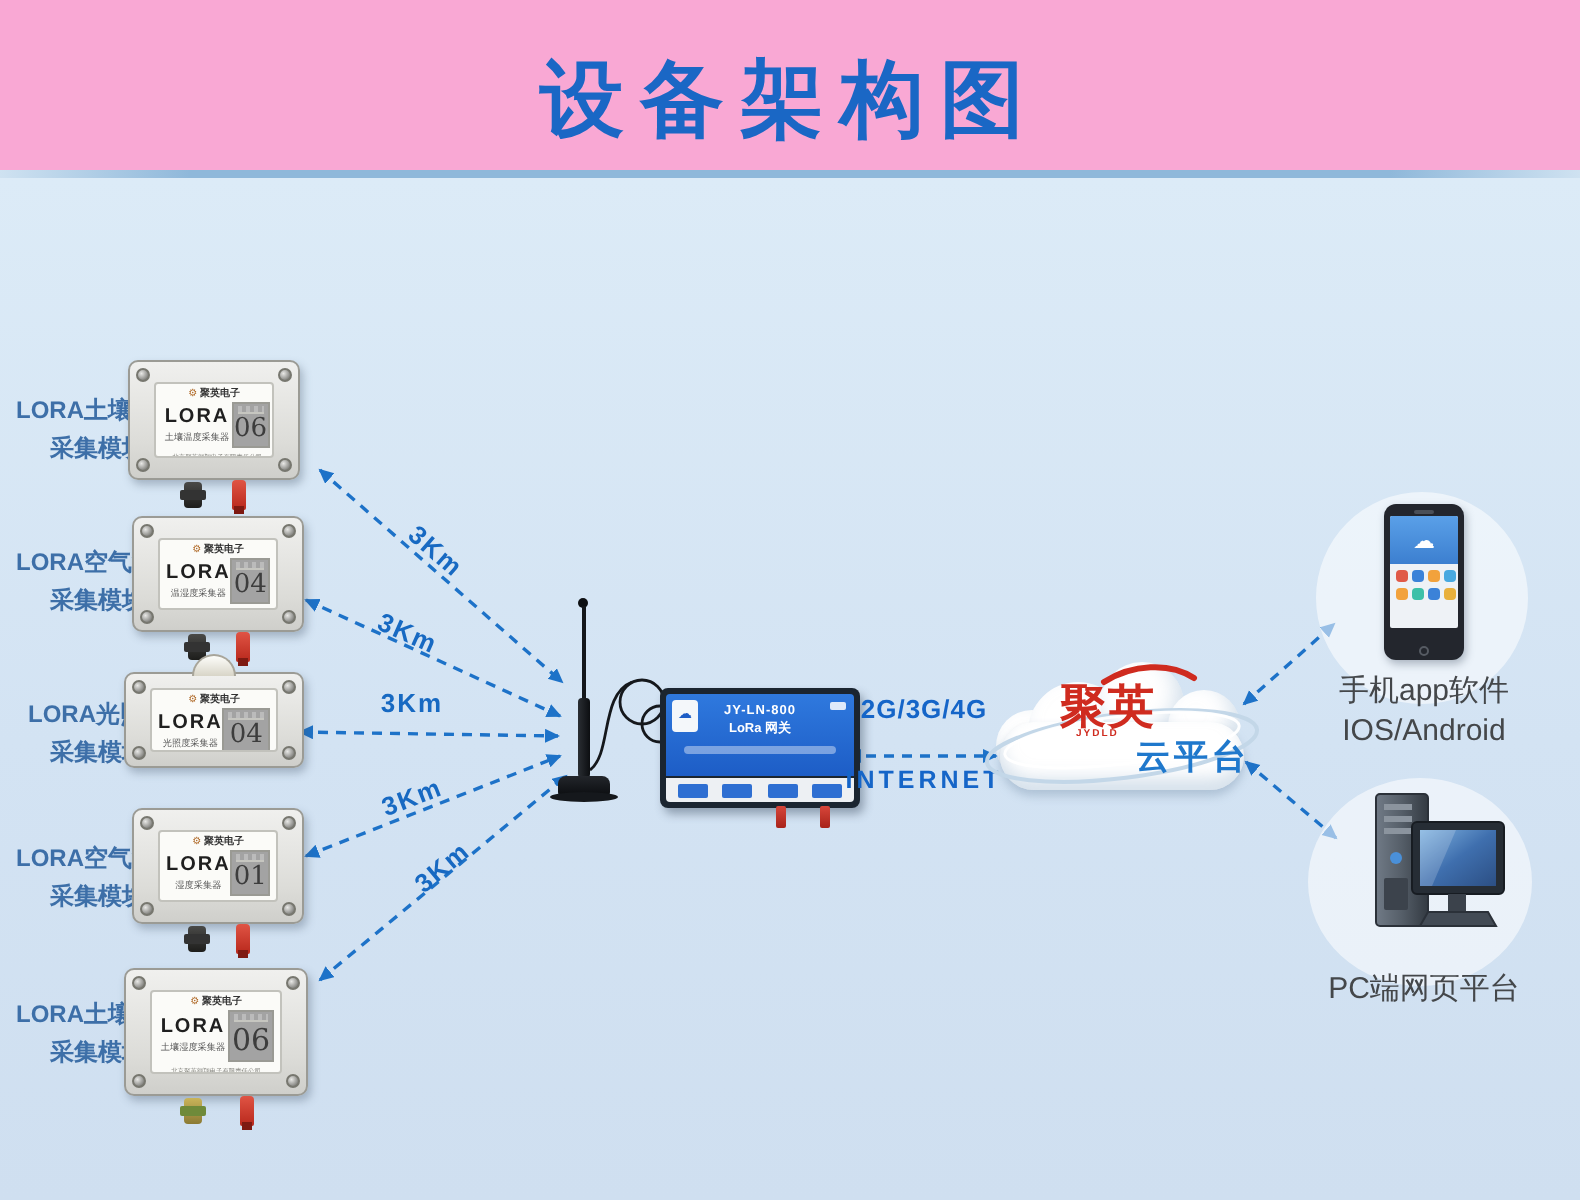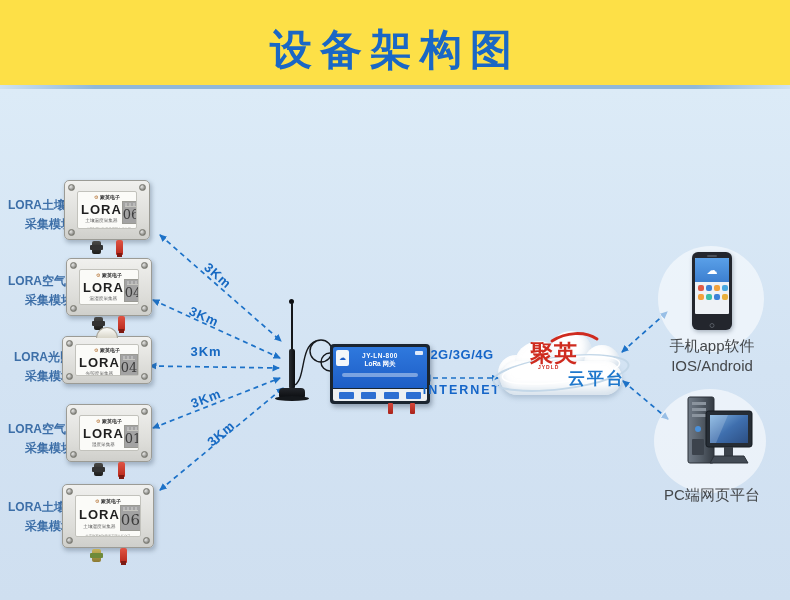--- a/index.html
+++ b/index.html
@@ -6,21 +6,21 @@
   html,body { width:790px; height:600px; }
   body {
     position:relative;
     font-family:"Liberation Sans","DejaVu Sans",sans-serif;
     background:#fff;
     overflow:hidden;
   }
   .stage { position:absolute; inset:0; width:790px; height:600px; }
 
   
-  .header { position:absolute; left:0; top:0; width:790px; height:88px; background:#fde047; }
+  .header { position:absolute; left:0; top:0; width:790px; height:88px; background:#f9a8d4; }
   .header h1 {
     position:absolute; left:0; right:0; top:22px;
     text-align:center; font-size:42px; font-weight:900;
     color:#1a67c5; letter-spacing:8px;
   }
   .divider {
     position:absolute; left:0; top:85px; width:790px; height:4px;
     background:linear-gradient(90deg,#cfe2f1 0%,#8fb8da 12%,#8fb8da 88%,#cfe2f1 100%);
   }
 
@@ -52,21 +52,21 @@
   .screw.bl{left:3px;bottom:3px}.screw.br{right:3px;bottom:3px}
   .panel {
     position:absolute; left:12px; right:12px; top:10px; bottom:10px;
     background:#fbfbf8; border:1px solid #c2c2bc; border-radius:2px;
     padding:2px 3px; overflow:hidden;
   }
   .brand-row { text-align:center; font-size:5px; color:#333; font-weight:bold; line-height:1.2; white-space:nowrap; }
   .brand-row .gear { color:#b06a28; font-size:5px; }
   .panel-body { display:flex; align-items:center; margin-top:1px; }
   .pcol { flex:1; text-align:center; }
-  .lora { font-size:13px; font-weight:bold; color:#1f1f1f; letter-spacing:1px; line-height:1.2; }
+  .lora { font-size:10px; font-weight:bold; color:#1f1f1f; letter-spacing:1px; line-height:1.2; }
   .subtitle { font-size:5px; color:#555; white-space:nowrap; transform:scale(.92); }
   .num-box { width:26px; border:1px solid #9a9a94; background:#a3a3a3; text-align:center; }
   .num-box .cap { display:block; height:4px; border-bottom:1px solid #c6c6c0;
     background:repeating-linear-gradient(90deg,#bbb 0 2px,transparent 2px 4px); margin:1px 2px 0; }
   .num { font-family:"DejaVu Serif","Liberation Serif",serif; font-size:13px; color:#3d3d3d; line-height:1.25; }
   .company { font-size:4px; color:#8a8a84; text-align:center; margin-top:2px; white-space:nowrap; transform:scale(.8); }
   .conn { position:absolute; }
   .conn.dark { width:9px; height:13px; background:linear-gradient(180deg,#4a4a48,#1d1d1b); border-radius:2px; }
   .conn.dark:before { content:""; position:absolute; left:-2px; top:4px; width:13px; height:5px; background:#333; border-radius:1px; }
   .conn.red { width:7px; height:15px; background:linear-gradient(180deg,#e05444,#b8281c); border-radius:2px 2px 1px 1px; }

